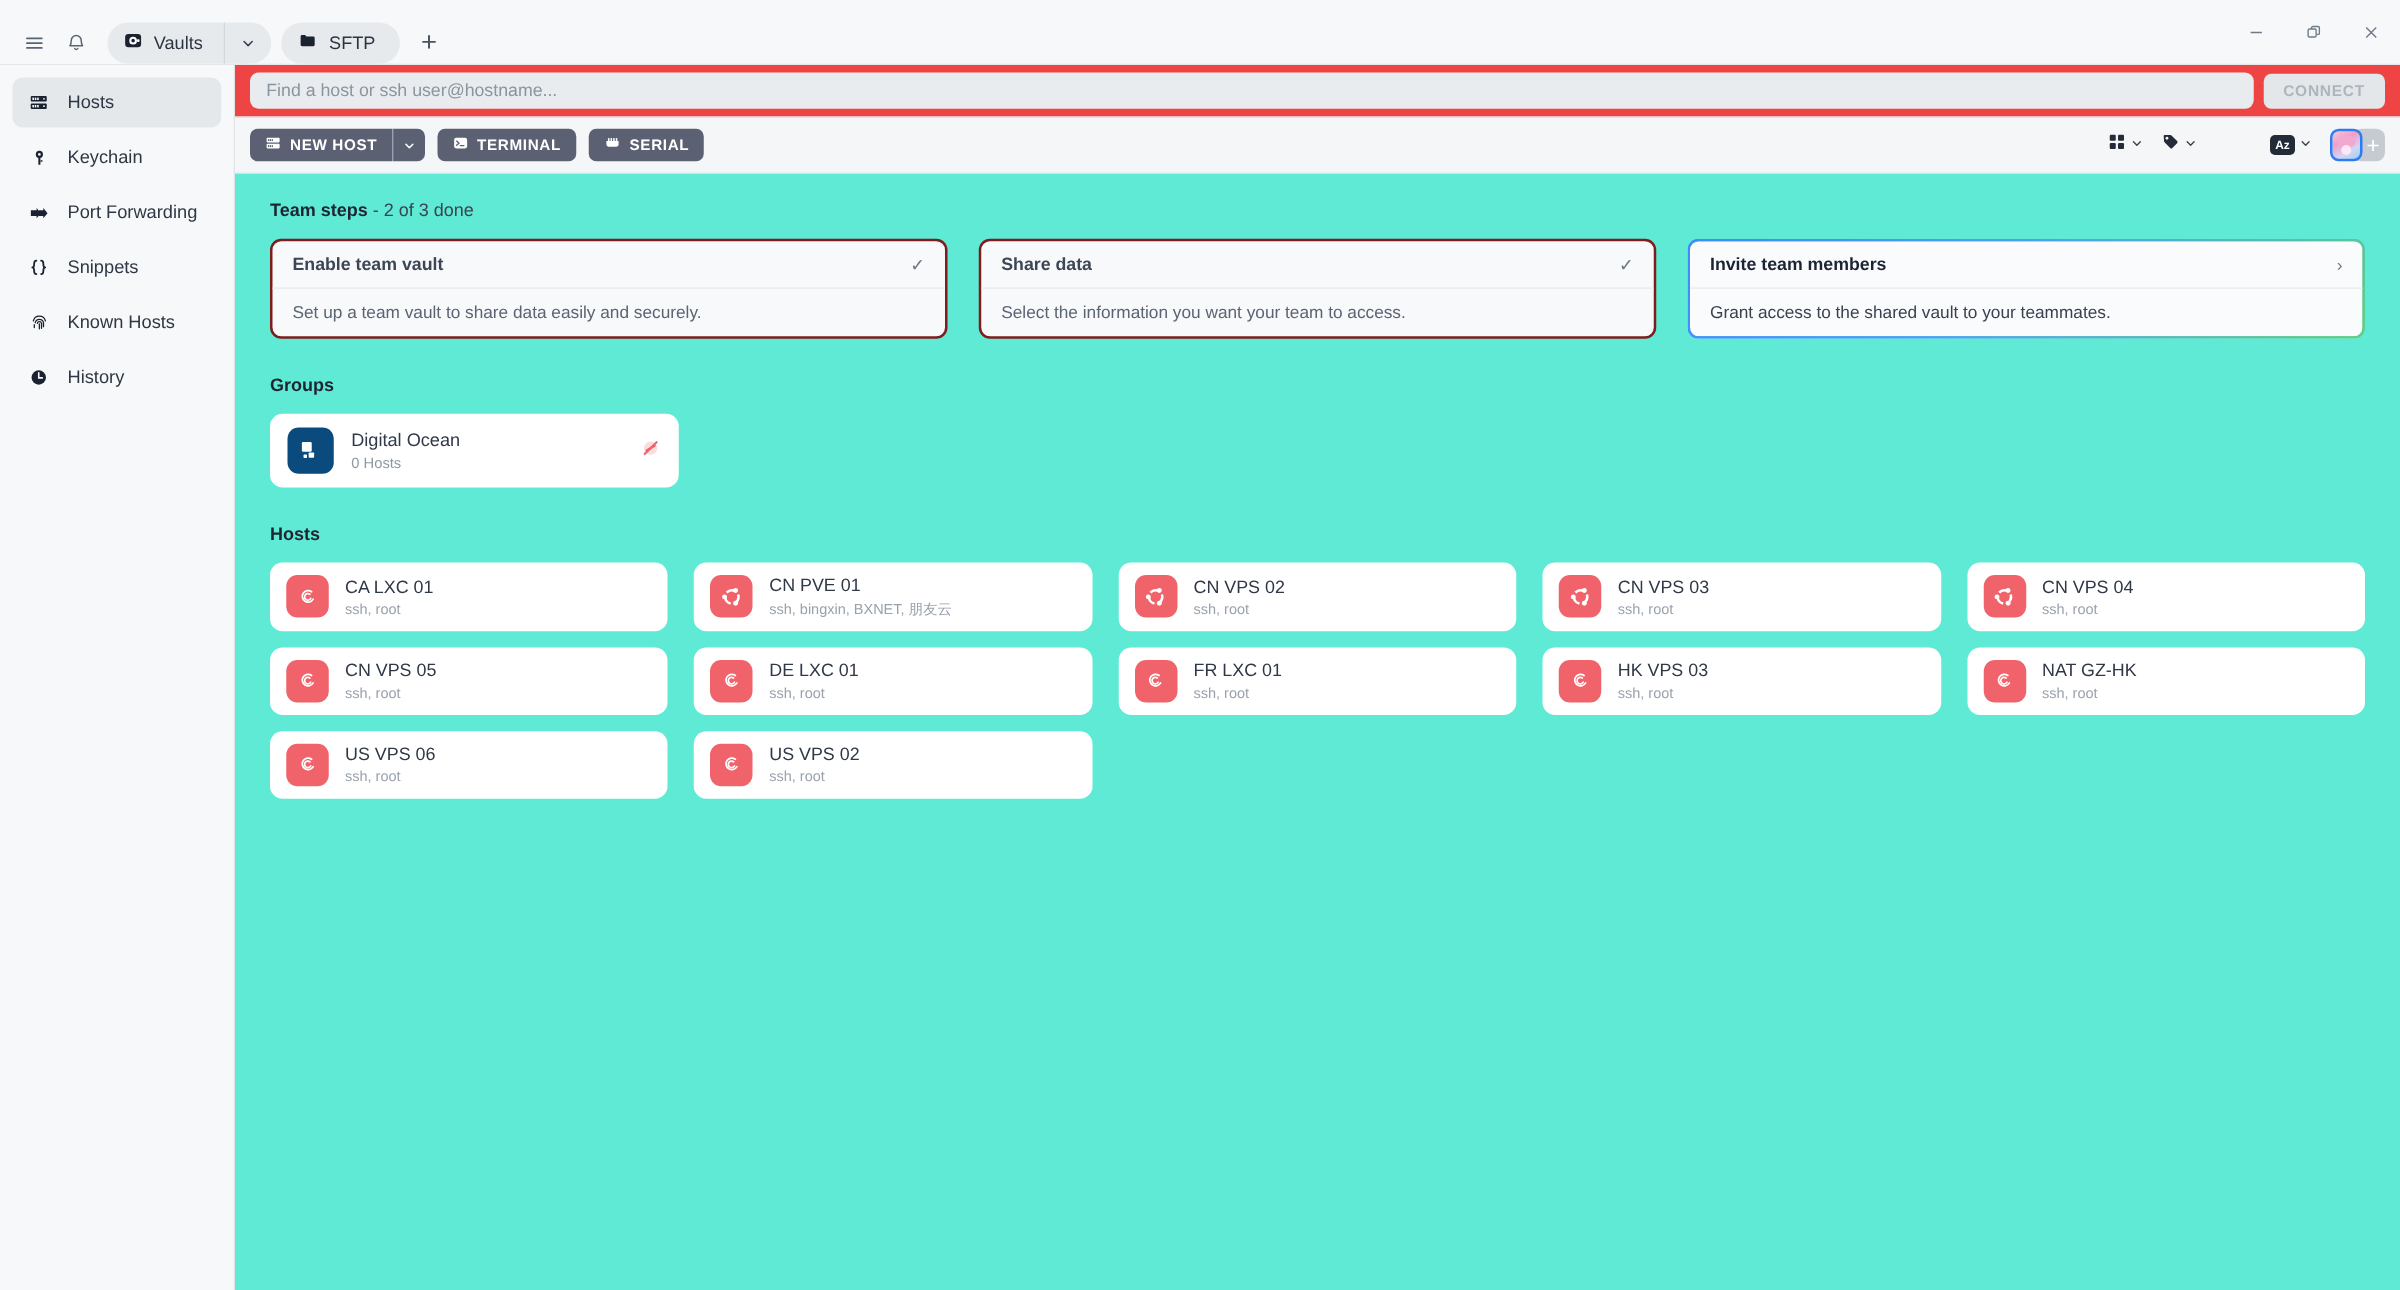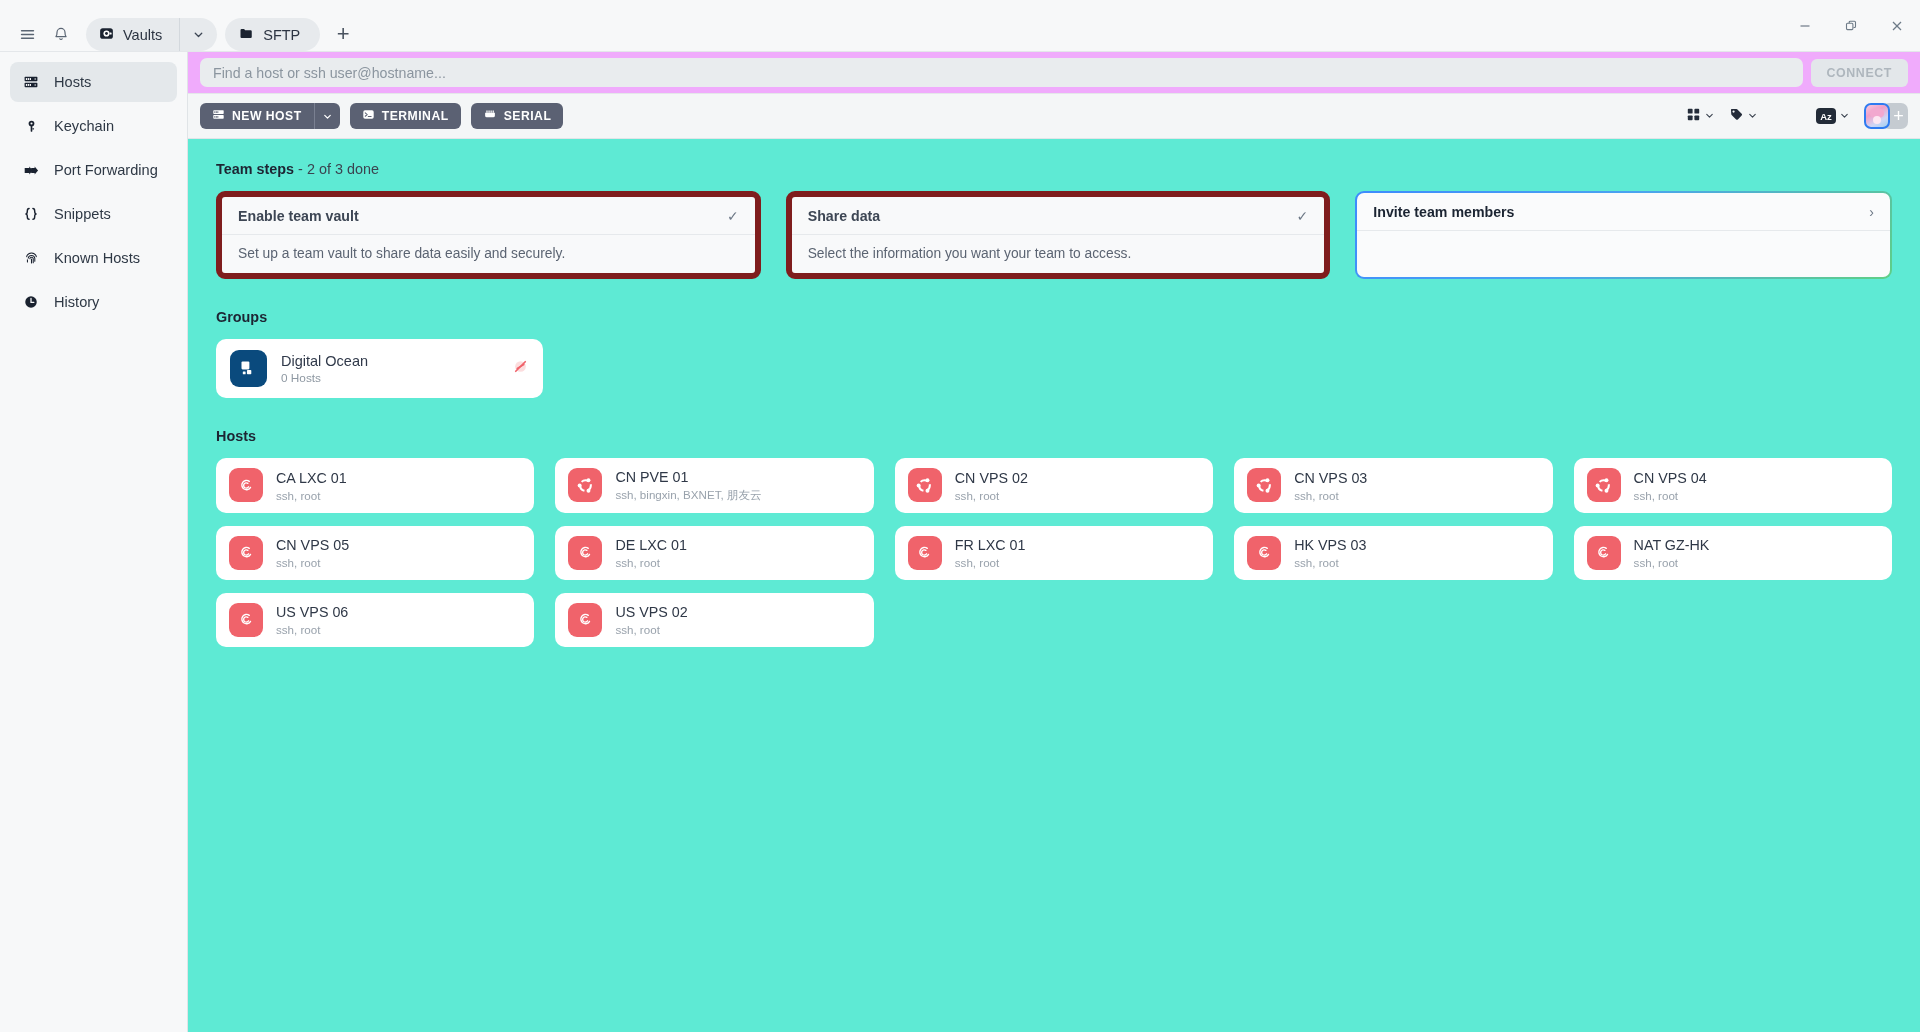--- a/index.html
+++ b/index.html
@@ -100,21 +100,21 @@
     display: flex; align-items: center; justify-content: center;
     color: #1a2230;
     flex: 0 0 18px;
   }
 
   
   .main { flex: 1 1 auto; display: flex; flex-direction: column; min-width: 0; }
 
   .searchbar {
     height: 43px; flex: 0 0 43px;
-    background: #f0abfc;
+    background: #ef4444;
     border-top: 1px solid #e4e7ea;
     border-bottom: 1px solid #e4e7ea;
     display: flex; align-items: center;
     padding: 0 12px;
   }
   .search-input {
     flex: 1 1 auto;
     height: 29px;
     background: #e9ecee;
     border: none; outline: none;
@@ -227,21 +227,21 @@
     font-size: 14.4px; font-weight: bold;
     color: #1d2533;
     margin-bottom: 14px;
   }
   .sec-title .light { font-weight: normal; color: #3b4450; }
 
   .steps-row { display: flex; gap: 25px; margin-bottom: 30px; }
   .step-card {
     flex: 1 1 0;
     background: #f8f9fa;
-    border: 6px solid #7f1d1d;
+    border: 2px solid #7f1d1d;
     border-radius: 9px;
     padding: 0;
     min-height: 62px;
   }
   .step-card.highlight {
     background: #fafbfc;
     border: 2px solid transparent;
     background-image: linear-gradient(#fafbfc,#fafbfc), linear-gradient(135deg,#3d8bfd 0%,#4aa3f0 45%,#5fcf86 100%);
     background-origin: border-box;
     background-clip: padding-box, border-box;
@@ -572,20 +572,21 @@
             <div class="step-mark">✓</div>
           </div>
           <div class="step-body">Select the information you want your team to access.</div>
         </div>
 
         <div class="step-card highlight">
           <div class="step-head">
             <div class="step-head-title">Invite team members</div>
             <div class="step-mark">›</div>
           </div>
+          <div class="step-body">Grant access to the shared vault to your teammates.</div>
         </div>
       </div>
 
       <div class="sec-title">Groups</div>
 
       <div class="group-card">
         <div class="do-icon">
           <svg width="21" height="21" viewBox="0 0 24 24" fill="#fff">
             <path d="M4 4h9.5v9.5H4z" opacity="0"></path>
             <rect x="4" y="4" width="9" height="9" rx="1.2"></rect>

